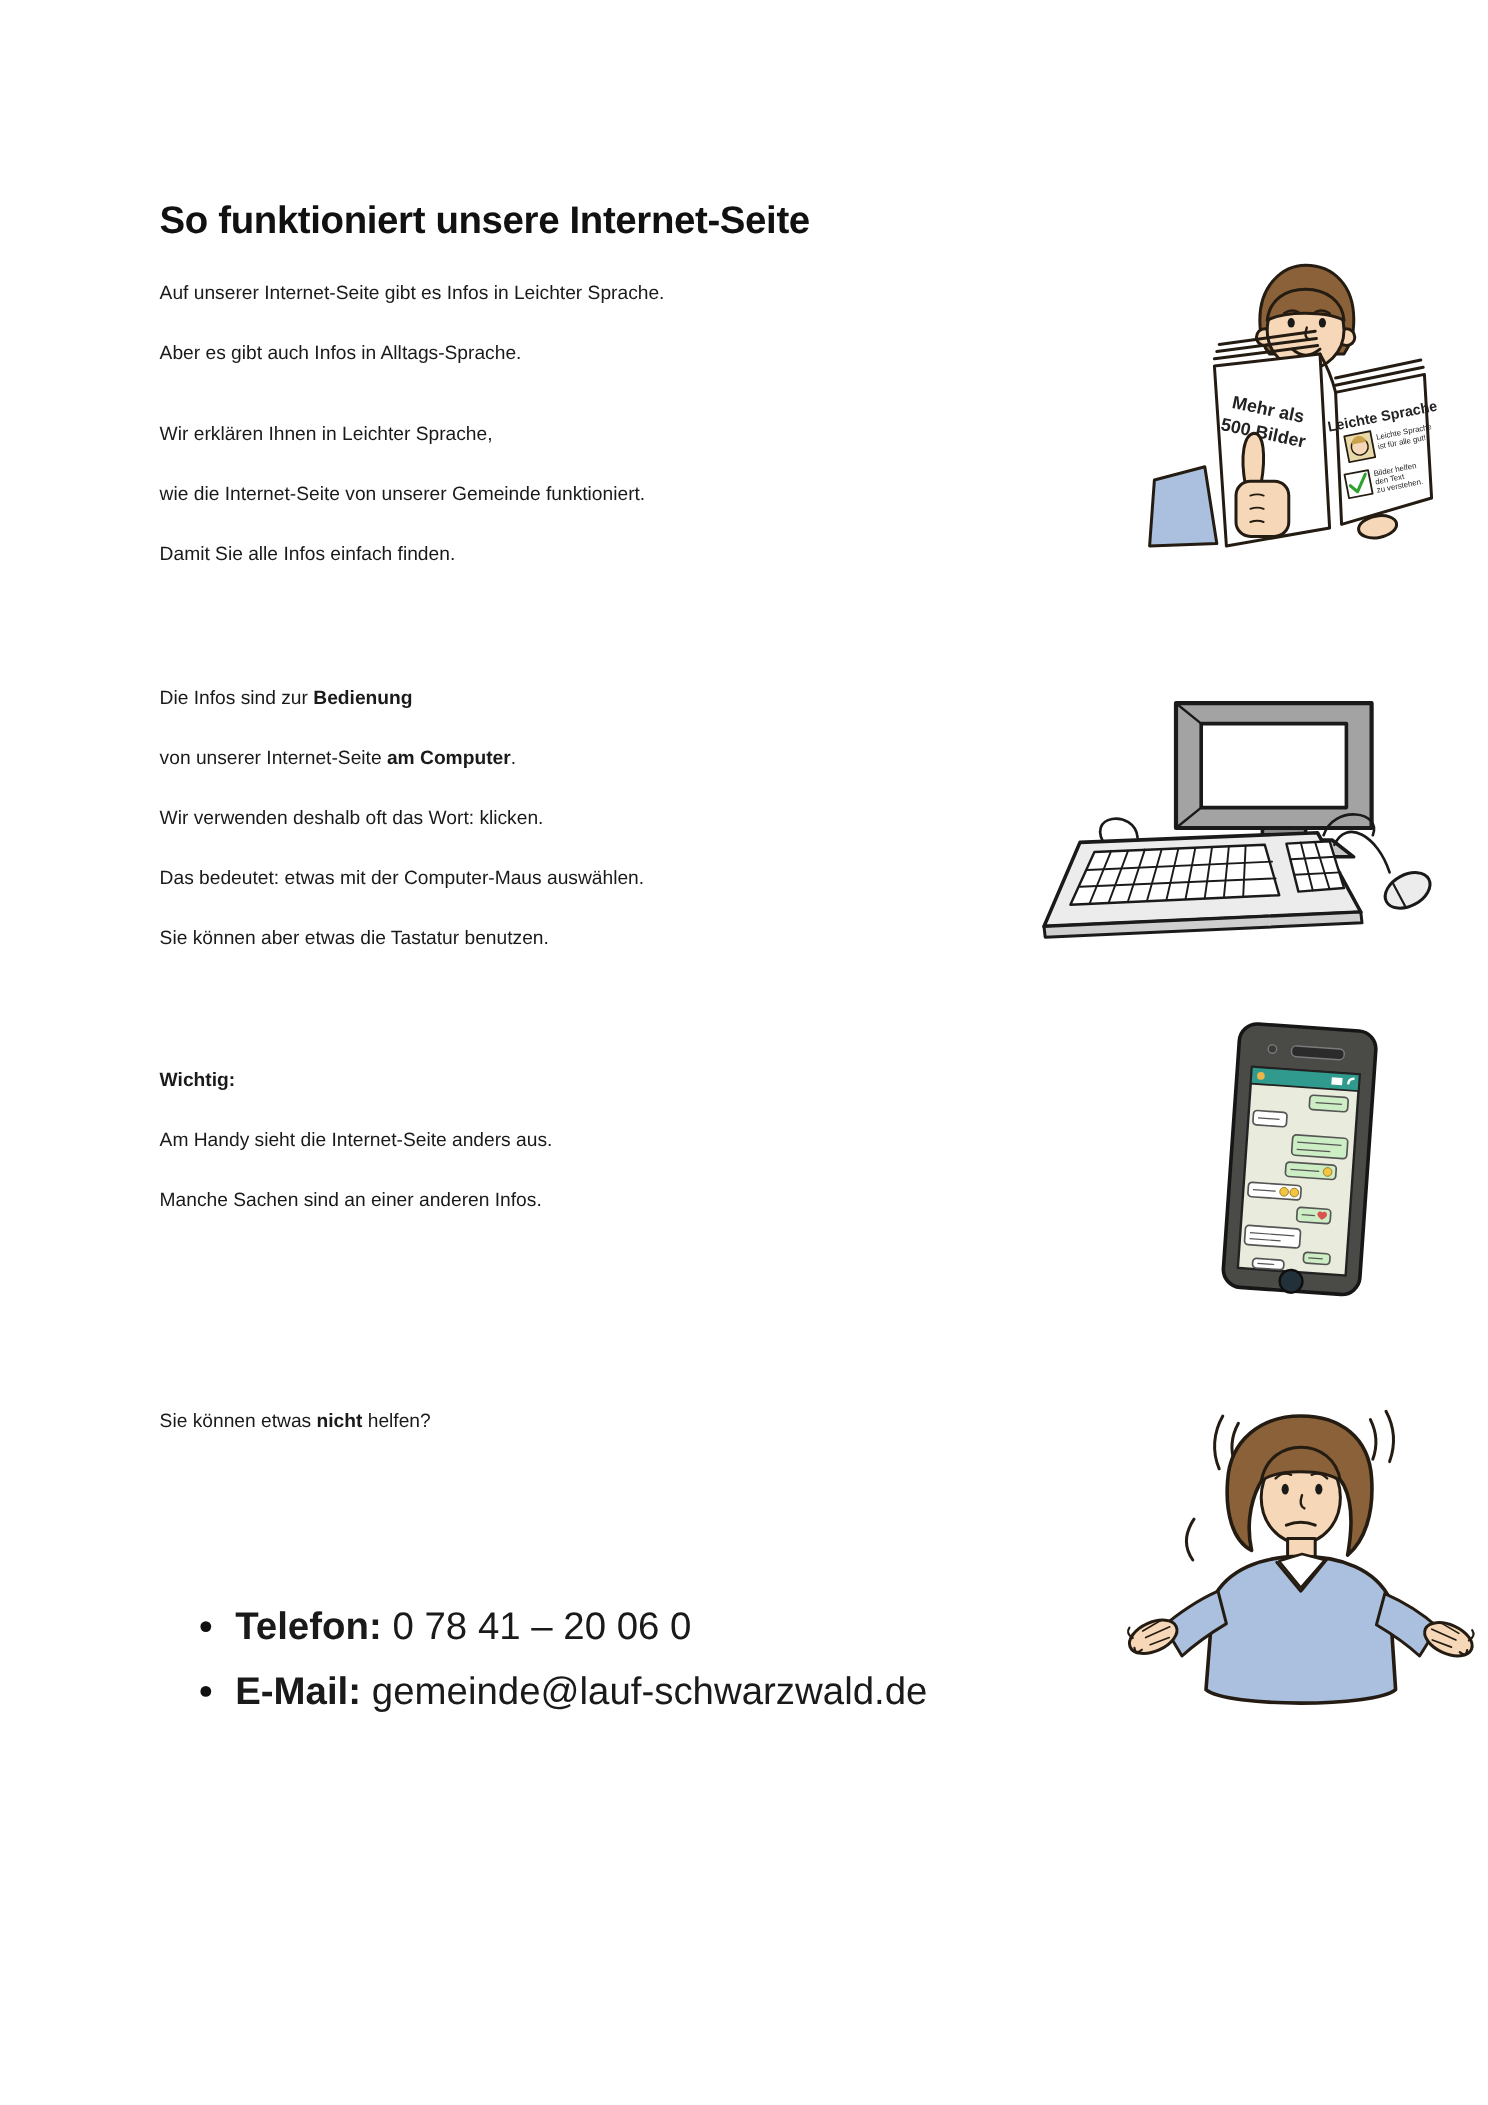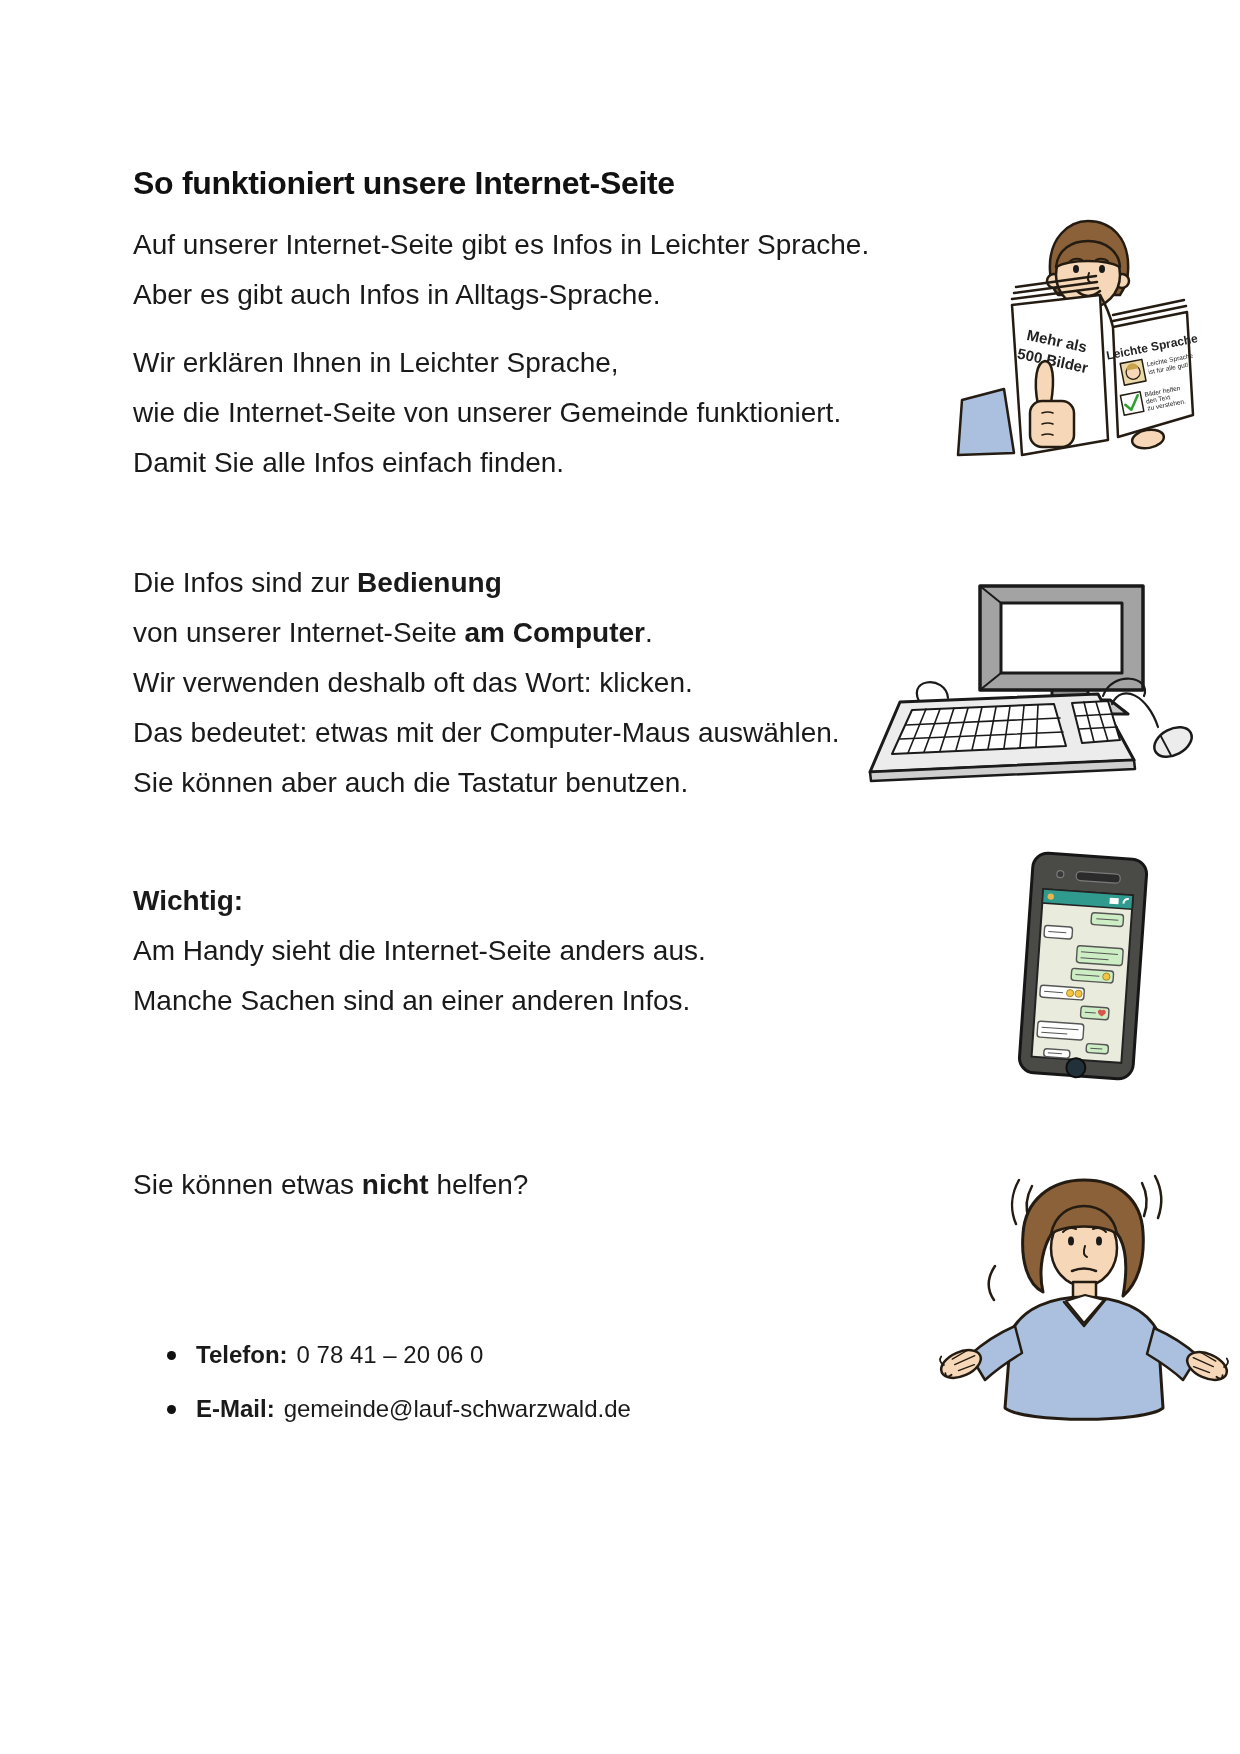--- a/index.html
+++ b/index.html
@@ -10,25 +10,25 @@
     font-family:"Liberation Sans","DejaVu Sans",sans-serif;
     color:#1a1a1a;
     overflow:hidden;
   }
   .abs{position:absolute;}
   .title{
     left:133px;top:144px;
     font-size:32px;font-weight:700;letter-spacing:-0.3px;
     color:#111;
   }
-  .textblock{left:133px;width:720px;font-size:28px;line-height:50px;}
+  .textblock{left:133px;width:720px;font-size:16px;line-height:50px;}
   .textblock .line{display:block;white-space:nowrap;}
   b{font-weight:700;}
   .heading-line{font-weight:700;}
-  .contact-list{left:133px;width:720px;list-style:none;margin:0;padding:0;font-size:24px;}
+  .contact-list{left:133px;width:720px;list-style:none;margin:0;padding:0;font-size:32px;}
   .contact-list li{display:flex;align-items:center;height:54px;padding-left:34px;}
   .dot{width:9px;height:9px;border-radius:50%;background:#111;margin-right:20px;flex:none;}
   .contact-label{font-weight:700;margin-right:9px;white-space:nowrap;}
   .contact-value{white-space:nowrap;}
   svg text{font-family:"Liberation Sans","DejaVu Sans",sans-serif;}
 </style>
 </head>
 <body>
 
 <div class="page">
@@ -44,21 +44,21 @@
     <span class="line">Wir erklären Ihnen in Leichter Sprache,</span>
     <span class="line">wie die Internet-Seite von unserer Gemeinde funktioniert.</span>
     <span class="line">Damit Sie alle Infos einfach finden.</span>
   </div>
 
   <div class="abs textblock" style="top:558px">
     <span class="line"><span>Die Infos sind zur </span><b>Bedienung</b></span>
     <span class="line"><span>von unserer Internet-Seite </span><b>am Computer</b><span>.</span></span>
     <span class="line">Wir verwenden deshalb oft das Wort: klicken.</span>
     <span class="line">Das bedeutet: etwas mit der Computer-Maus auswählen.</span>
-    <span class="line">Sie können aber auch die Tastatur benutzen.</span>
+    <span class="line">Sie können aber etwas die Tastatur benutzen.</span>
   </div>
 
   <div class="abs textblock" style="top:876px">
     <span class="line heading-line">Wichtig:</span>
   </div>
 
   <div class="abs textblock" style="top:926px">
     <span class="line">Am Handy sieht die Internet-Seite anders aus.</span>
     <span class="line">Manche Sachen sind an einer anderen Infos.</span>
   </div>

